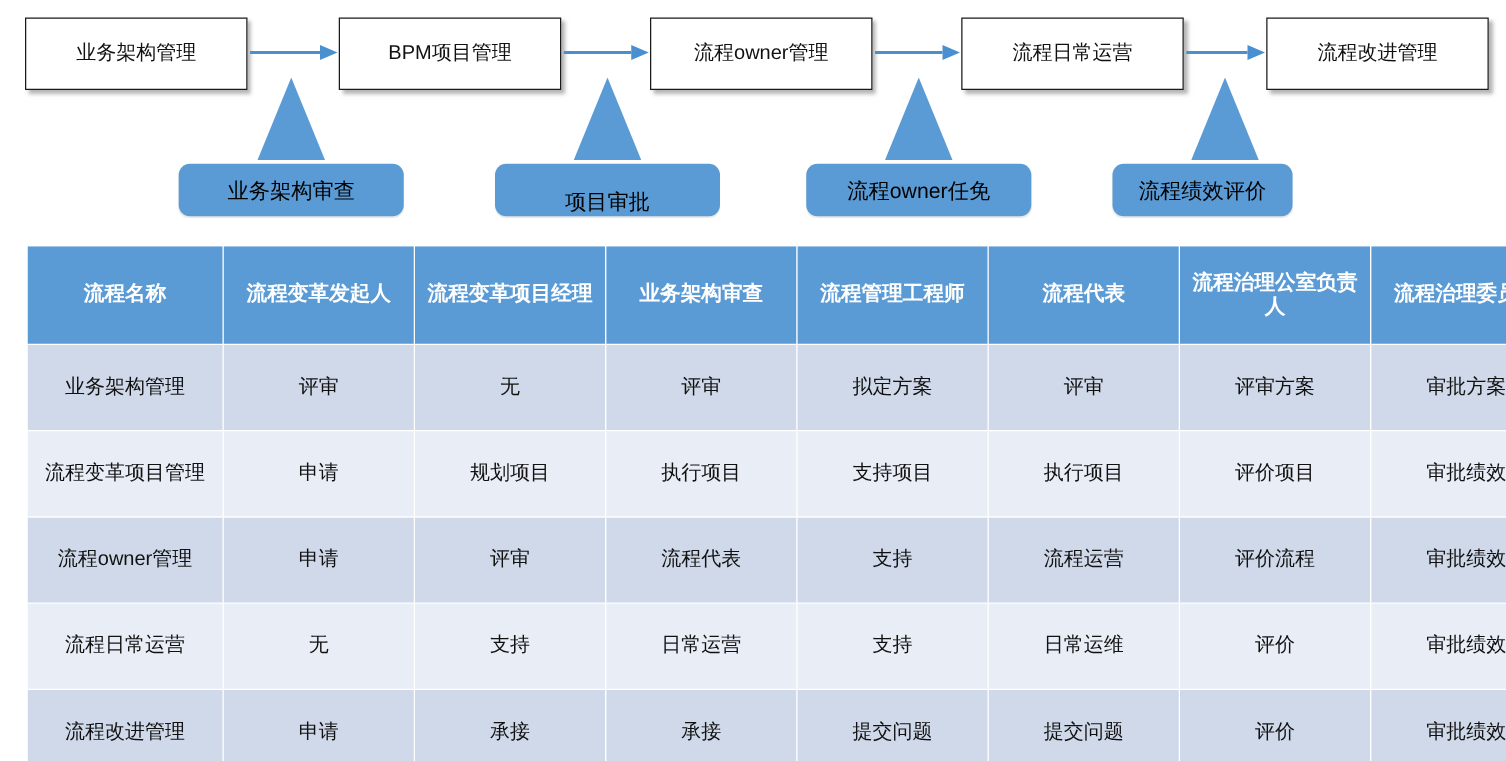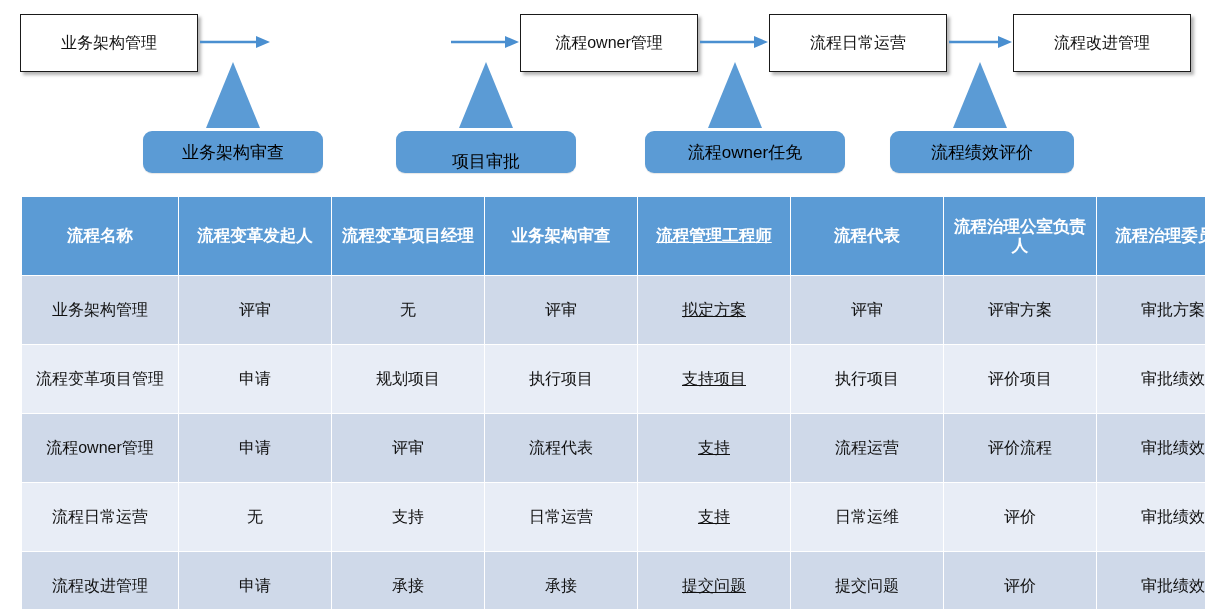--- a/index.html
+++ b/index.html
@@ -94,35 +94,38 @@
     height: 64px;
     font-weight: normal;
   }
   #matrix tbody tr.band-a td { background: #CFD9E9; }
   #matrix tbody tr.band-b td { background: #E8EDF6; }
 
   .c0 { width: 150px; }
   .c1 { width: 146px; }
   .c2 { width: 146px; }
   .c3 { width: 146px; }
-  .c4 { width: 146px; text-decoration: underline; }
+  .c4 { width: 146px; }
   .c5 { width: 146px; }
   .c6 { width: 146px; }
   .c7 { width: 146px; }
 </style>
 </head>
 <body>
 
 <div id="root">
 
   <div id="flow">
 
     <div class="stage-box" style="left:20px; top:14px; width:178px; height:58px;">
       <span>业务架构管理</span>
     </div>
+    <div class="stage-box" style="left:271px; top:14px; width:178px; height:58px;">
+      <span>BPM项目管理</span>
+    </div>
     <div class="stage-box" style="left:520px; top:14px; width:178px; height:58px;">
       <span>流程owner管理</span>
     </div>
     <div class="stage-box" style="left:769px; top:14px; width:178px; height:58px;">
       <span>流程日常运营</span>
     </div>
     <div class="stage-box" style="left:1013px; top:14px; width:178px; height:58px;">
       <span>流程改进管理</span>
     </div>
 
@@ -155,24 +158,24 @@
     <svg class="tri-svg" style="left:951px; top:62px;" width="58" height="68">
       <polygon points="29,0 56,66 2,66" fill="#5B9BD5"></polygon>
     </svg>
 
     <div class="pill" style="left:143px; top:131px; width:180px; height:42px;">
       <span>业务架构审查</span>
     </div>
     <div class="pill" style="left:396px; top:131px; width:180px; height:42px;align-items:flex-end;">
       <span>项目审批</span>
     </div>
-    <div class="pill" style="left:645px; top:131px; width:200px; height:42px;">
+    <div class="pill" style="left:645px; top:131px; width:180px; height:42px;">
       <span>流程owner任免</span>
     </div>
-    <div class="pill" style="left:890px; top:131px; width:184px; height:42px;">
+    <div class="pill" style="left:890px; top:131px; width:144px; height:42px;">
       <span>流程绩效评价</span>
     </div>
   </div>
 
   <table id="matrix">
     <thead>
       <tr>
         <th class="c0">流程名称</th>
         <th class="c1">流程变革发起人</th>
         <th class="c2">流程变革项目经理</th>

